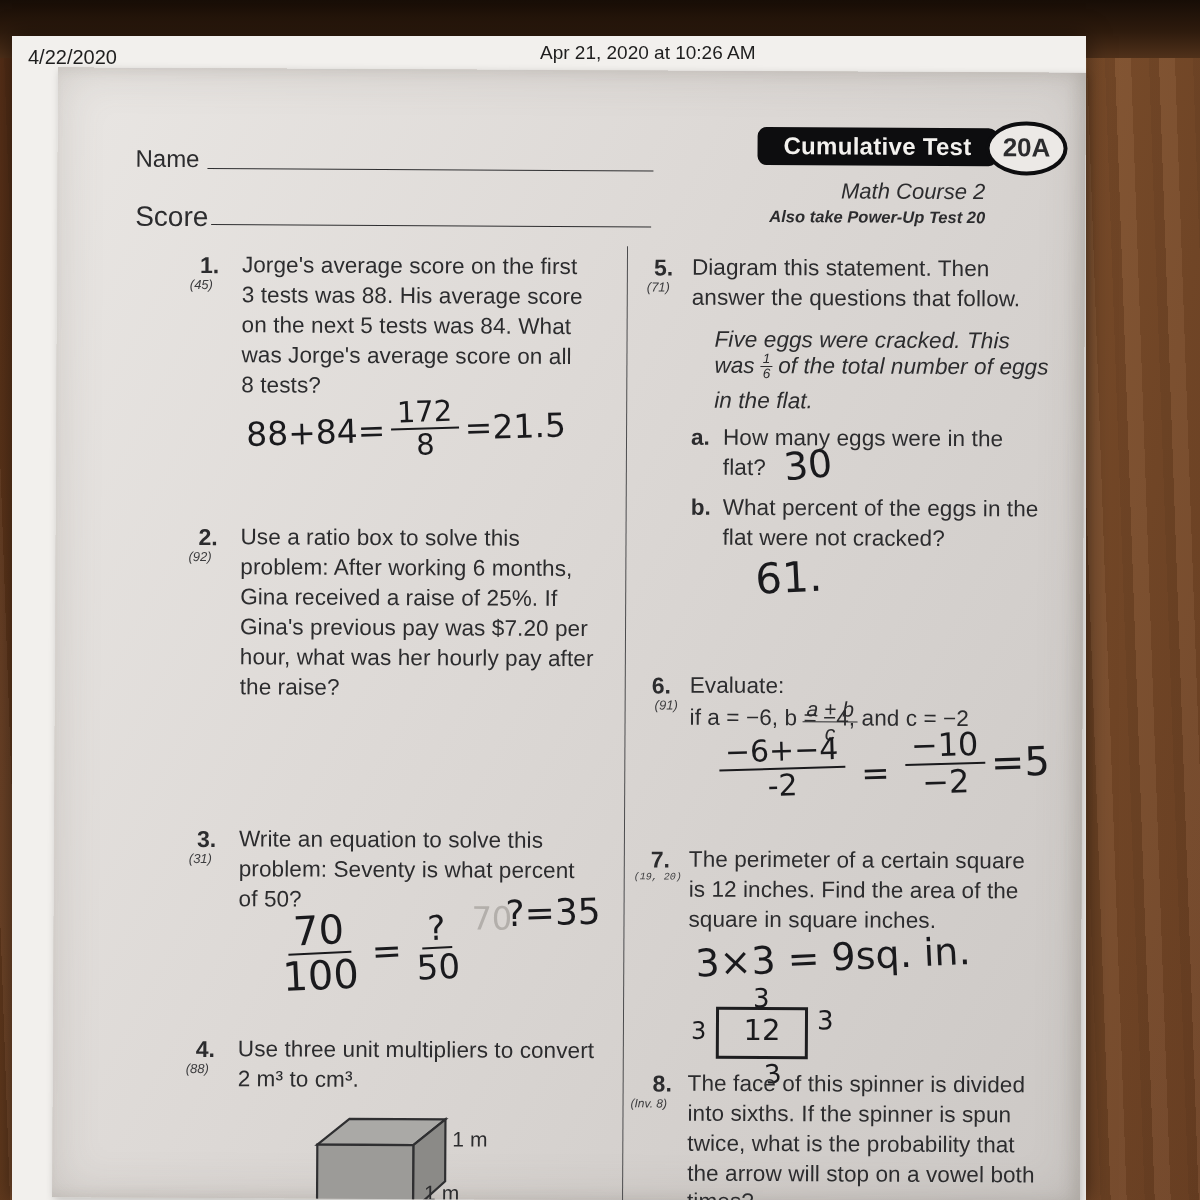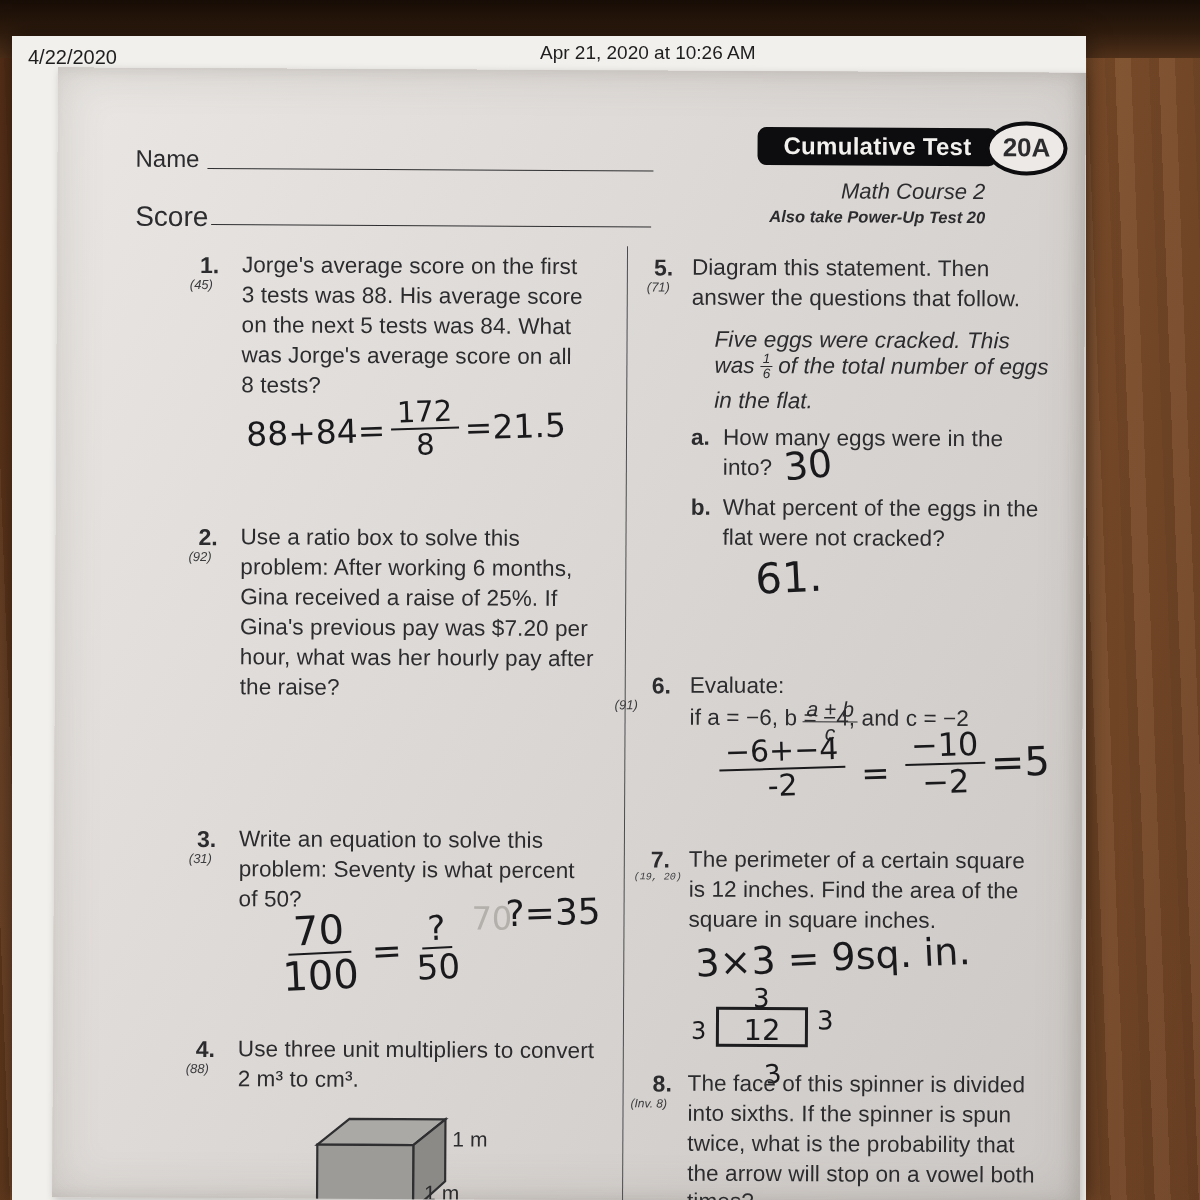--- a/index.html
+++ b/index.html
@@ -50,21 +50,21 @@
   }
   .divider { position:absolute; left:570px; top:176px; height:954px; border-left:1.6px solid #4c4c4e; }
   .hw { font-family:"DejaVu Sans", sans-serif; color:#1a1a1d; white-space:nowrap; }
   .hwrow { position:absolute; display:flex; align-items:center; }
   .frac { display:inline-flex; flex-direction:column; align-items:center; line-height:1.08; }
   .frac .fn { border-bottom:2.4px solid currentColor; padding:0 6px; }
   .frac.printed .fn { border-bottom:1.6px solid #2c2c2e; padding:0 4px;margin-top:41px; }
   .frac.tiny { font-size:13.5px; line-height:1.0; }
   .frac.tiny .fn { border-bottom:1.3px solid #2c2c2e; padding:0 2px; }
   .sq-box {
-    position:absolute; width:92px; height:40px; border:3px solid #1d1d1f;
+    position:absolute; width:92px; height:52px; border:3px solid #1d1d1f;
     text-align:center; line-height:40px; font-size:29px;
   }
   .ghost { color:#b3afab; }
   .stmt-row { position:absolute; display:flex; align-items:center; gap:6px; }
   .print-hdr { font-size:20px; color:#1e1e1e; }
 </style>
 </head>
 <body>
 
 <div class="grain"></div>
@@ -153,29 +153,29 @@
       <span class="pl i">was</span>
       <span class="frac tiny i">
         <span class="fn">1</span>
         <span>6</span>
       </span>
       <span class="pl i">of the total number of eggs</span>
     </div>
     <div class="t pl i" style="left:658px;top:317px;text-align:right;">in the flat.</div>
     <div class="t pl b" style="left:635px;top:354px;">a.</div>
     <div class="t pl" style="left:667px;top:354px;">How many eggs were in the</div>
-    <div class="t pl" style="left:667px;top:384px;">into?</div>
+    <div class="t pl" style="left:667px;top:384px;">flat?</div>
     <div class="t hw" style="left:728px;top:372px;font-size:38px;transform:rotate(-6deg);">30</div>
     <div class="t pl b" style="left:635px;top:424px;">b.</div>
     <div class="t pl" style="left:667px;top:424px;">What percent of the eggs in the</div>
     <div class="t pl" style="left:667px;top:454px;">flat were not cracked?</div>
     <div class="t hw" style="left:700px;top:482px;font-size:42px;transform:rotate(-3deg);">61.</div>
 
     <div class="t num" style="left:597px;top:602px;">6.</div>
-    <div class="t ref" style="left:560px;top:627px;text-align:center;">(91)</div>
+    <div class="t ref" style="left:600px;top:627px;text-align:center;">(91)</div>
     <div class="t pl" style="left:635px;top:602px;">Evaluate:</div>
     <div class="t frac printed" style="left:748px;top:586px;font-size:21px;">
       <span class="fn i">a + b</span>
       <span class="i">c</span>
     </div>
     <div class="t pl" style="left:635px;top:634px;">if a = −6, b = −4, and c = −2</div>
     <div class="hwrow" style="left:665px;top:658px;transform:rotate(-2deg);">
       <span class="frac hw" style="font-size:30px;">
         <span class="fn">−6+−4</span>
         <span>-2</span>

